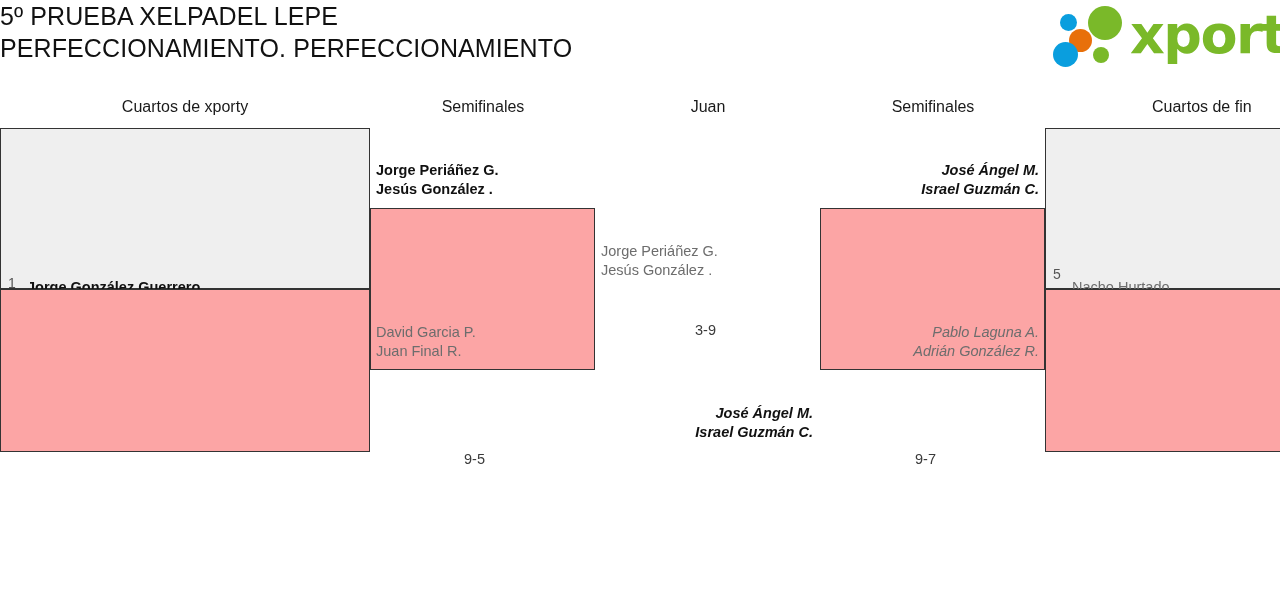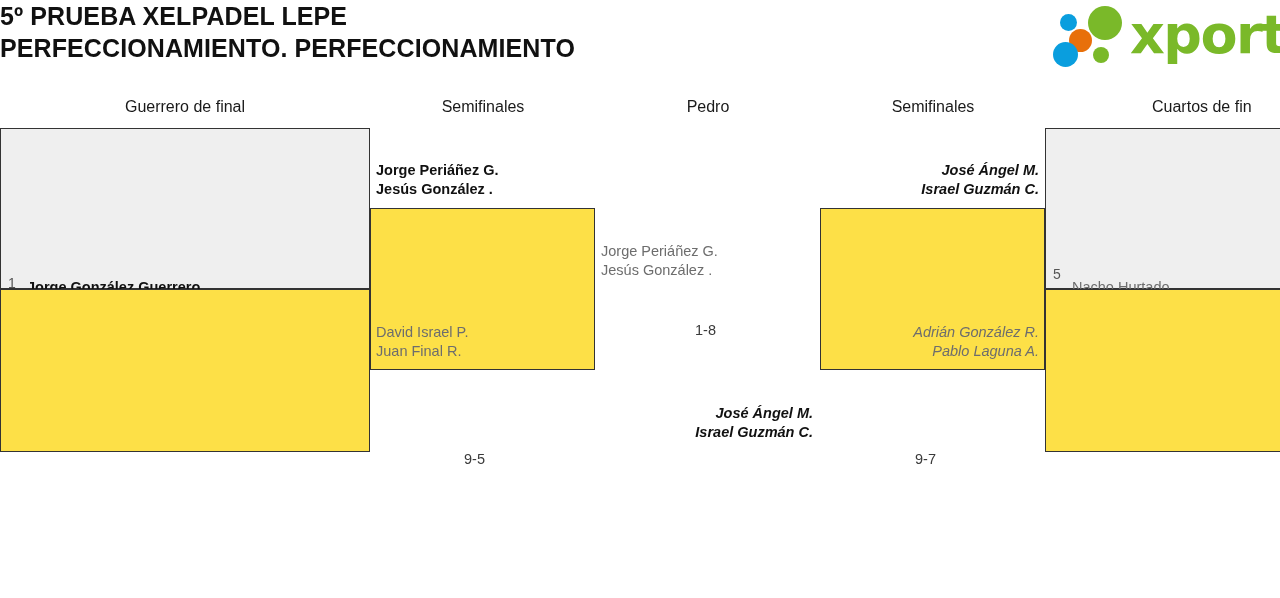--- a/index.html
+++ b/index.html
@@ -17,21 +17,21 @@
     -webkit-font-smoothing: antialiased;
   }
 
   
   #tournament-title {
     position: absolute;
     left: 0px;
     top: 0px;
     width: 900px;
     font-size: 25px;
-    font-weight: 700;
+    font-weight: 400;
     line-height: 32px;
     letter-spacing: 0.1px;
     color: #111111;
     white-space: pre-line;
   }
 
   #brand-logo {
     position: absolute;
     right: 2px;
     top: 2px;
@@ -57,21 +57,21 @@
     left: 0;
     top: 0;
     width: 1280px;
     height: 598px;
   }
 
   .match-box {
     position: absolute;
     border: 1px solid #333333;
     box-sizing: border-box;
-    background: #fde047;
+    background: #fca5a5;
   }
   .match-box.shaded { background: #efefef; }
   .match-box.borderless { border: none; background: transparent; }
 
   
   .seed {
     position: absolute;
     font-size: 14px;
     color: #555555;
     line-height: 17px;
@@ -127,23 +127,23 @@
 
 <div id="brand-logo">
   <span class="dot" style="left:14px; top:12px; width:17px; height:17px; background:#0a9ede;"></span>
   <span class="dot" style="left:42px; top:4px; width:34px; height:34px; background:#7ab929;"></span>
   <span class="dot" style="left:23px; top:27px; width:23px; height:23px; background:#e8700a;"></span>
   <span class="dot" style="left:7px; top:40px; width:25px; height:25px; background:#0a9ede;"></span>
   <span class="dot" style="left:47px; top:45px; width:16px; height:16px; background:#7ab929;"></span>
   <span id="logo-wordmark">xporty</span>
 </div>
 
-<div class="round-header" style="left:85px;  width:200px;">Guerrero de final</div>
+<div class="round-header" style="left:85px;  width:200px;">Cuartos de xporty</div>
 <div class="round-header" style="left:383px; width:200px;">Semifinales</div>
-<div class="round-header" style="left:608px; width:200px;">Pedro</div>
+<div class="round-header" style="left:608px; width:200px;">Juan</div>
 <div class="round-header" style="left:833px; width:200px;">Semifinales</div>
 <div class="round-header" style="left:1152px; width:200px; text-align:left;">Cuartos de fin</div>
 
 <div id="bracket">
 
   <div class="match-box shaded" style="left:0px; top:128px; width:370px; height:161px;">
     <div class="seed" style="left:2px; top:146px;">1</div>
     <div class="team winner" style="left:26px; top:137px;">
       <span class="line">Jorge González Guerrero</span>
       <span class="line">Jesús González</span>
@@ -164,46 +164,46 @@
   </div>
 
   <div class="match-box" style="left:370px; top:208px; width:225px; height:162px;">
     <div class="score" style="left:93px; top:241px;">9-5</div>
   </div>
   <div class="team winner" style="left:376px; top:149px;">
     <span class="line">Jorge Periáñez G.</span>
     <span class="line">Jesús González .</span>
   </div>
   <div class="team" style="left:376px; top:311px;">
-    <span class="line">David Israel P.</span>
+    <span class="line">David Garcia P.</span>
     <span class="line">Juan Final R.</span>
   </div>
 
   <div class="match-box borderless" style="left:595px; top:208px; width:225px; height:162px;">
-    <div class="score" style="left:100px; top:113px;">1-8</div>
+    <div class="score" style="left:100px; top:113px;">3-9</div>
   </div>
   <div class="team" style="left:601px; top:230px;">
     <span class="line">Jorge Periáñez G.</span>
     <span class="line">Jesús González .</span>
   </div>
   <div class="team winner align-right" style="left:589px; top:392px; width:224px;">
     <span class="line">José Ángel M.</span>
     <span class="line">Israel Guzmán C.</span>
   </div>
 
   <div class="match-box" style="left:820px; top:208px; width:225px; height:162px;">
     <div class="score" style="left:94px; top:241px;">9-7</div>
   </div>
   <div class="team winner align-right" style="left:814px; top:149px; width:225px;">
     <span class="line">José Ángel M.</span>
     <span class="line">Israel Guzmán C.</span>
   </div>
   <div class="team align-right" style="left:814px; top:311px; width:225px;">
+    <span class="line">Pablo Laguna A.</span>
     <span class="line">Adrián González R.</span>
-    <span class="line">Pablo Laguna A.</span>
   </div>
 
   <div class="match-box shaded" style="left:1045px; top:128px; width:370px; height:161px;">
     <div class="seed" style="left:2px; top:137px;">5</div>
     <div class="team" style="left:26px; top:137px;">
       <span class="line">Nacho Hurtado</span>
       <span class="line">Nicolas Hurtado</span>
     </div>
     <div class="score" style="left:173px; top:199px;">4-9</div>
     <div class="seed" style="left:2px; top:252px;">6</div>

